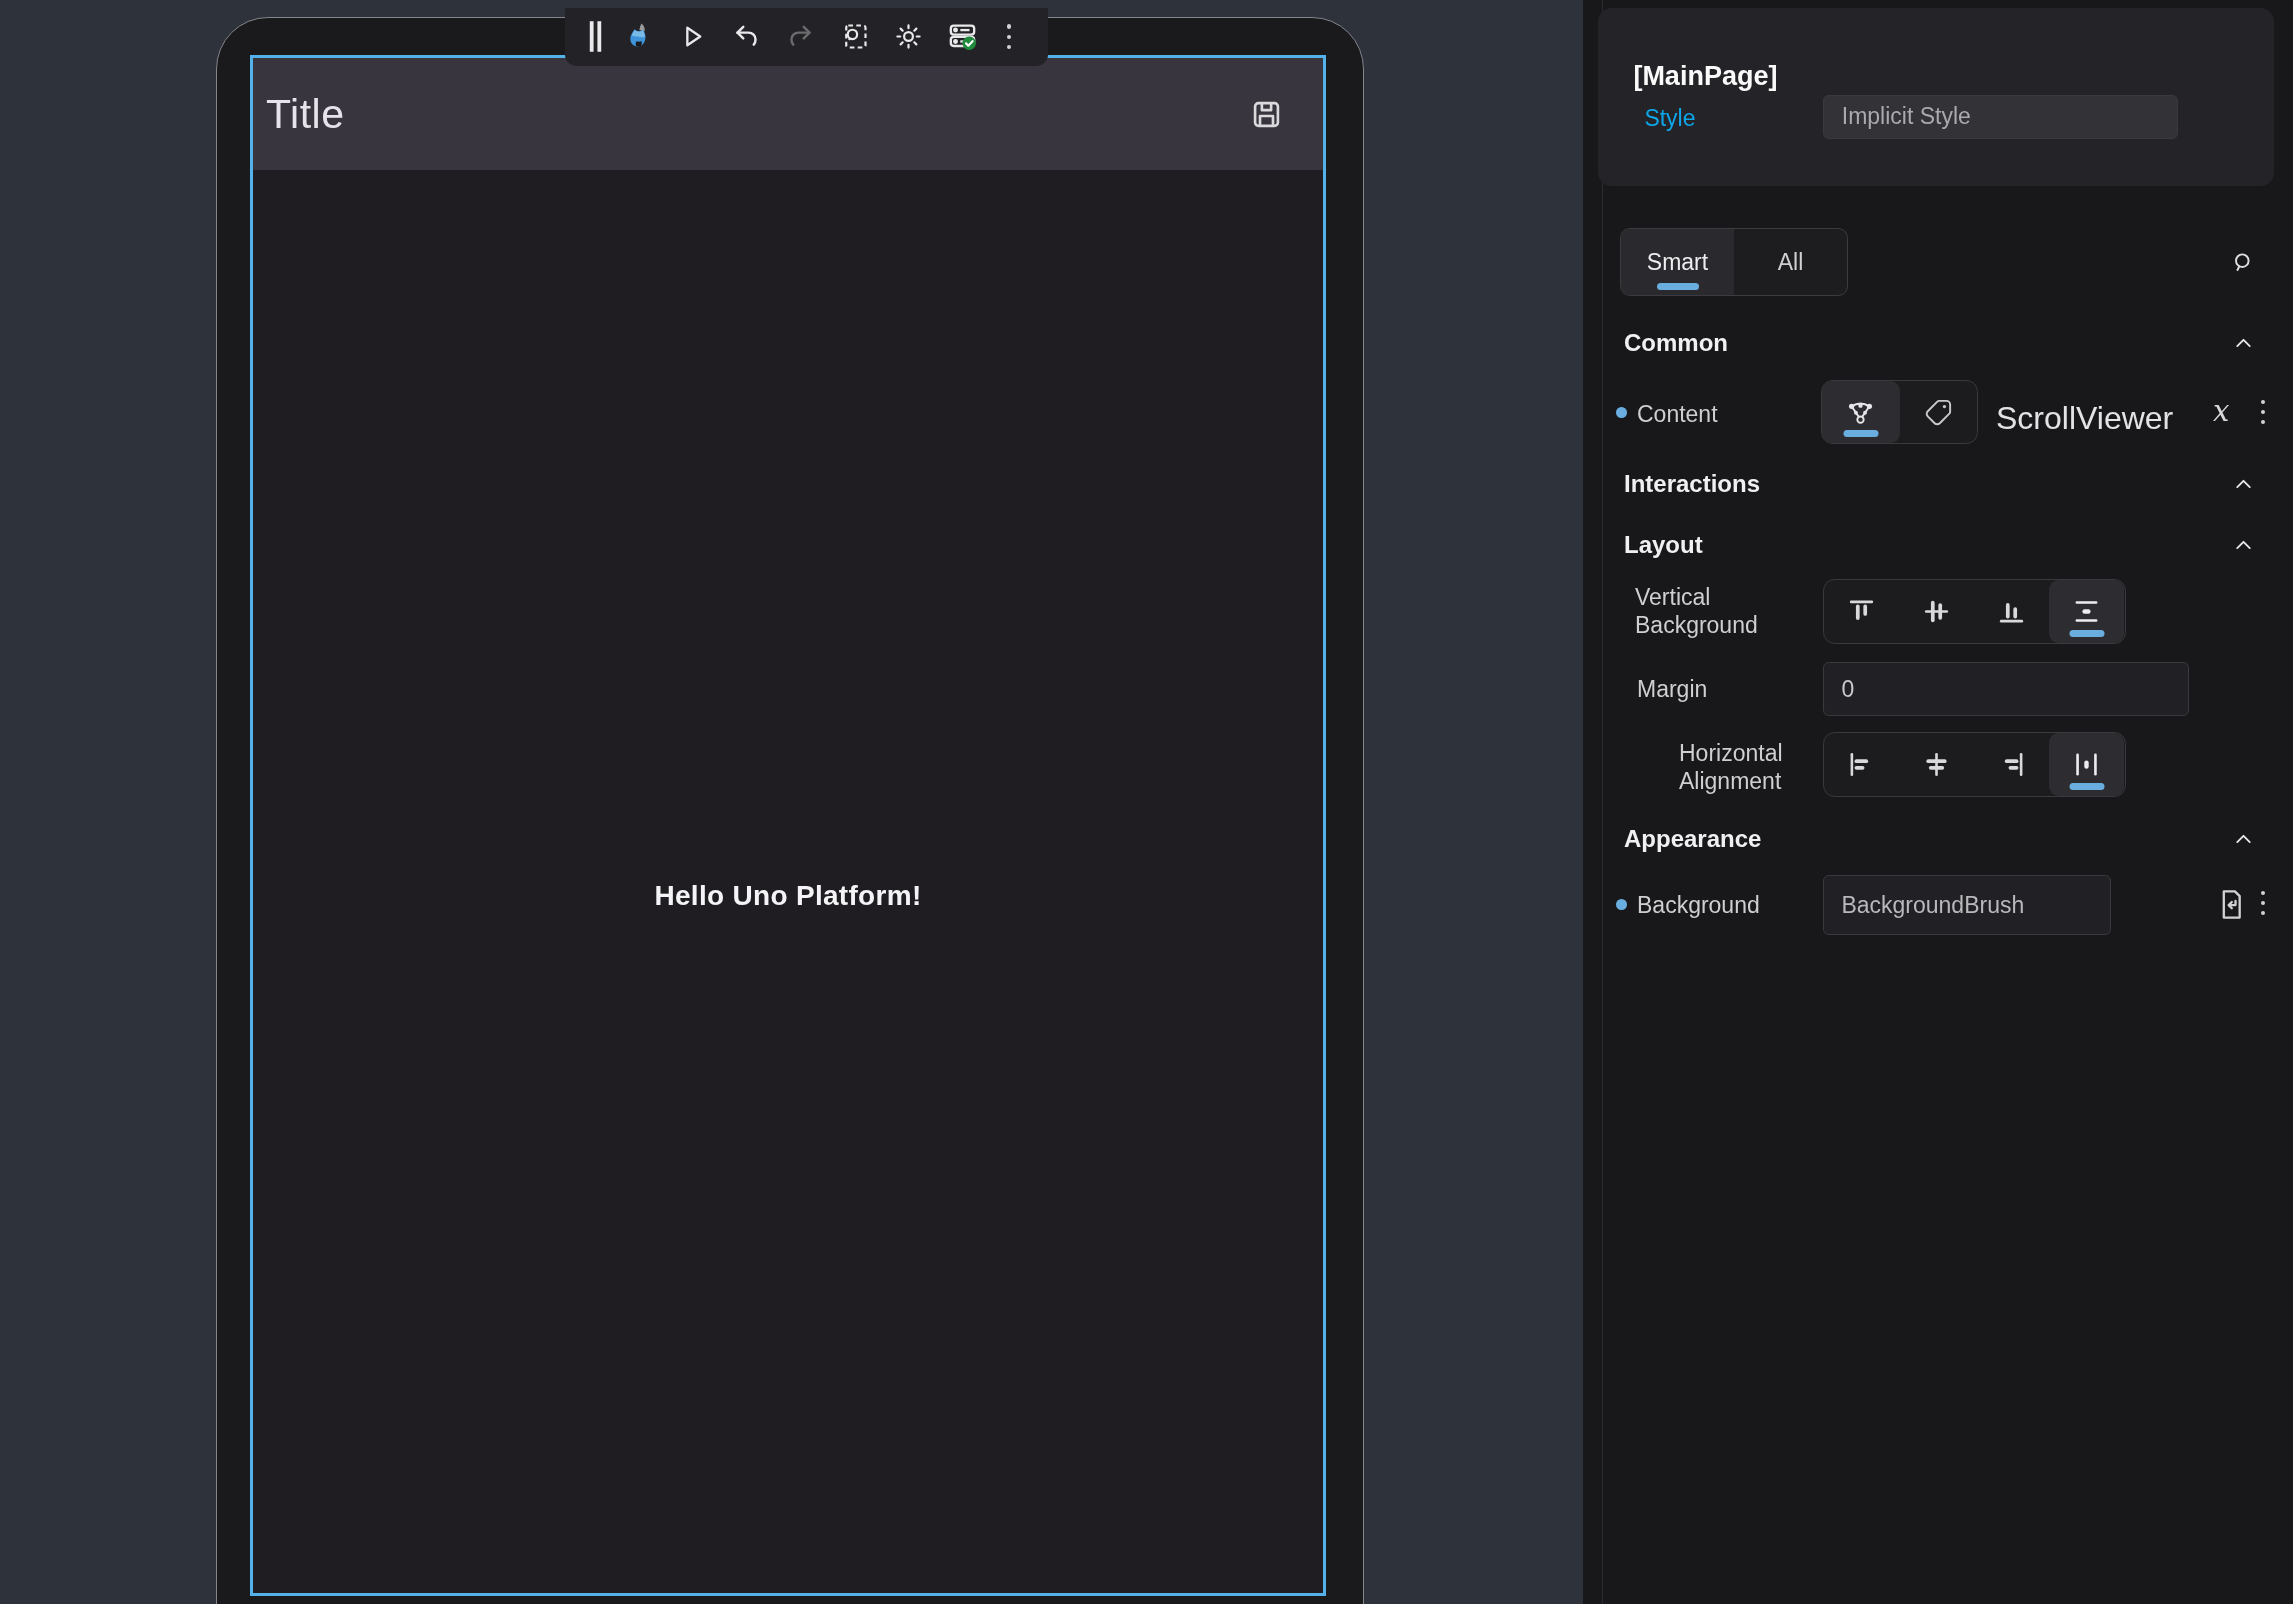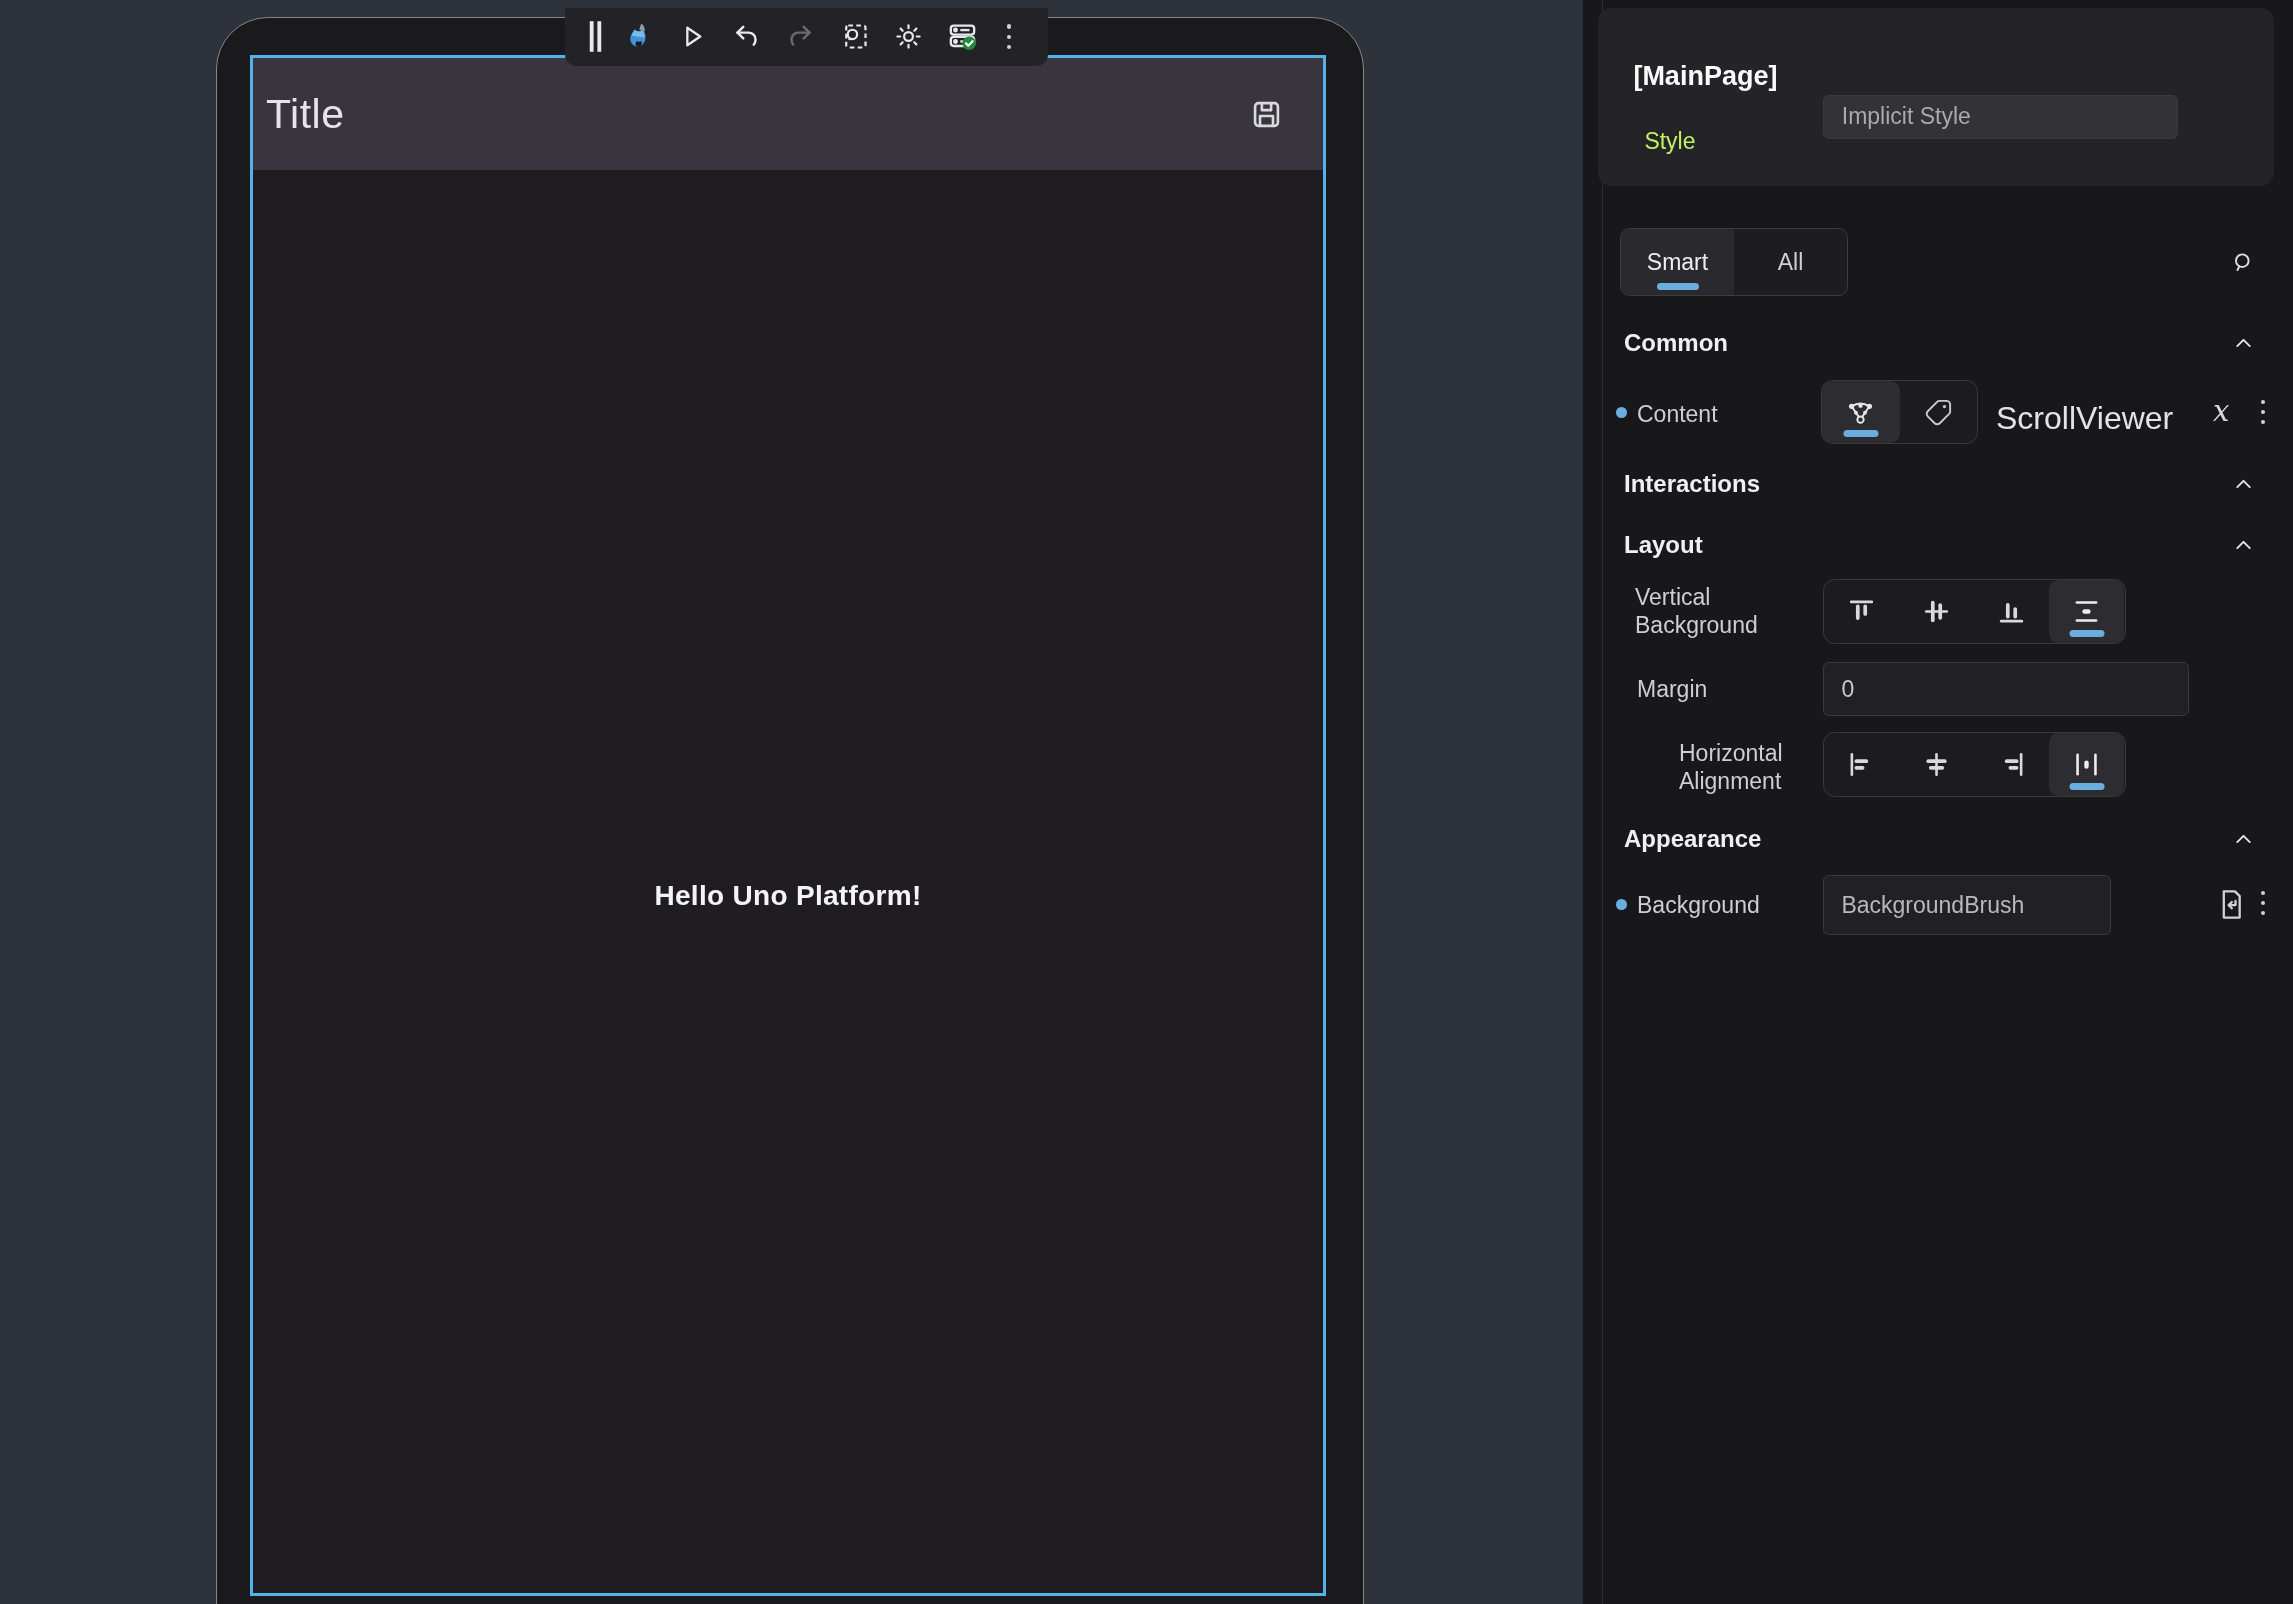--- a/index.html
+++ b/index.html
@@ -25,21 +25,21 @@
     border-radius:0 0 11.6px 11.6px;display:flex;align-items:center;padding:0 19.3px 0 13.5px;gap:0;}
   .tb-item{width:54px;height:58px;display:flex;align-items:center;justify-content:center;}
   .tb-handle{width:33px;}
   svg{display:block;}
 
   
   .panel{position:absolute;left:1583px;top:0;width:710px;height:1605px;background:#18181B;}
   .panel::before{content:"";position:absolute;left:19.3px;top:0;bottom:0;width:1px;background:#2C2C30;}
   .card{position:absolute;left:15.4px;top:7.7px;width:676px;height:178px;background:#242428;border-radius:13.5px;}
   .card-title{position:absolute;left:35px;top:15.4px;font-size:27px;font-weight:bold;color:#FAFAFA;margin-top:38px;}
-  .style-label{position:absolute;left:46px;top:120px;font-size:23px;color:#bef264;}
+  .style-label{position:absolute;left:46px;top:97px;font-size:23px;color:#0ea5e9;}
   .field{background:#29292D;border:1px solid #3A3A3E;border-radius:5.8px;box-sizing:border-box;
     color:#A9A9AE;font-size:23px;font-family:"Liberation Sans",sans-serif;padding:0 17.4px;outline:none;}
   .style-field{position:absolute;left:225px;top:87px;width:355px;height:44px;background:#323237;}
 
   .tabs{position:absolute;left:37px;top:228px;width:228px;height:68px;border:1px solid #3C3C40;
     border-radius:9.7px;display:flex;box-sizing:border-box;overflow:hidden;background:#1D1D20;}
   .tab{flex:1;display:flex;align-items:center;justify-content:center;font-size:23px;color:#CFCFD2;position:relative;}
   .tab.active{background:#2A2A2E;color:#EDEDEF;border-radius:8.7px 0 0 8.7px;}
   .blue-pill{position:absolute;bottom:4.8px;left:50%;transform:translateX(-50%);
     width:42px;height:6.8px;border-radius:3.9px;background:#69AEDE;}

